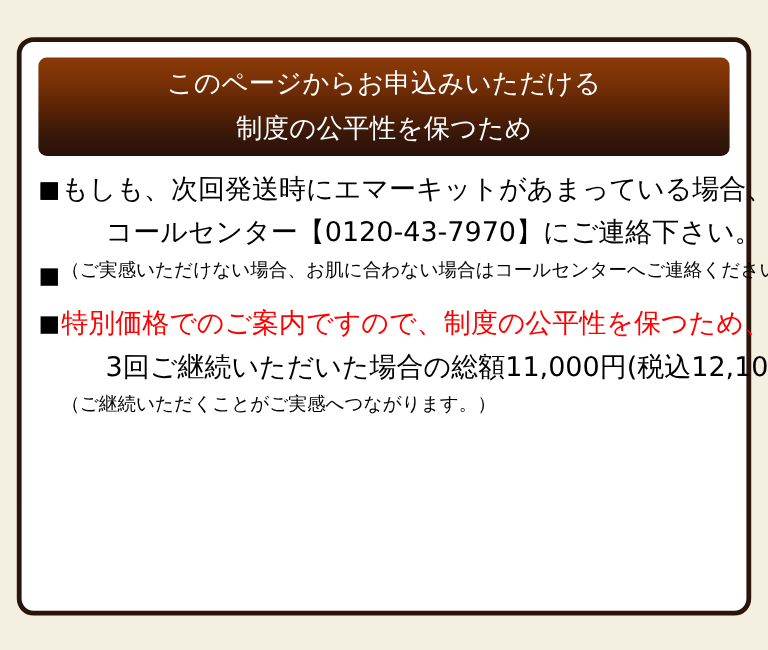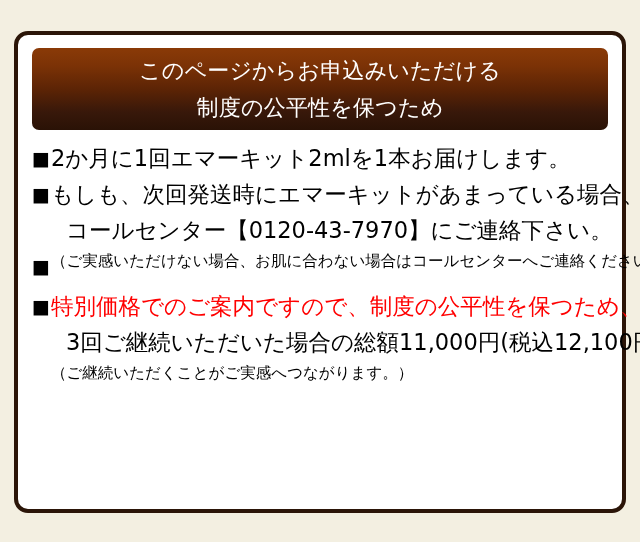--- a/index.html
+++ b/index.html
@@ -86,21 +86,21 @@
     line-height: 36px;
     color: #000000;
   }
   .line.bullet .txt {
     display: inline-block;
     padding-left: 19px;
   }
 
   
   .line.cont {
-    padding-left: 48px;
+    padding-left: 70px;
     font-size: 22.5px;
     line-height: 36px;
   }
 
   
   .line.note {
     padding-left: 33px;
     font-size: 15.5px;
     line-height: 27px;
   }
@@ -117,21 +117,20 @@
 
     <div class="header-band">
       <div class="header-line">このページからお申込みいただける</div>
       <div class="header-line">制度の公平性を保つため</div>
     </div>
 
     <div class="body">
 
       <div class="line bullet">
         <span class="mark">■</span>
-        <span class="txt">2か月に1回エマーキット2mlを1本お届けします。</span>
       </div>
 
       <div class="line bullet">
         <span class="mark">■</span>
         <span class="txt">もしも、次回発送時にエマーキットがあまっている場合、</span>
       </div>
 
       <div class="line cont">コールセンター【0120-43-7970】にご連絡下さい。</div>
 
 

